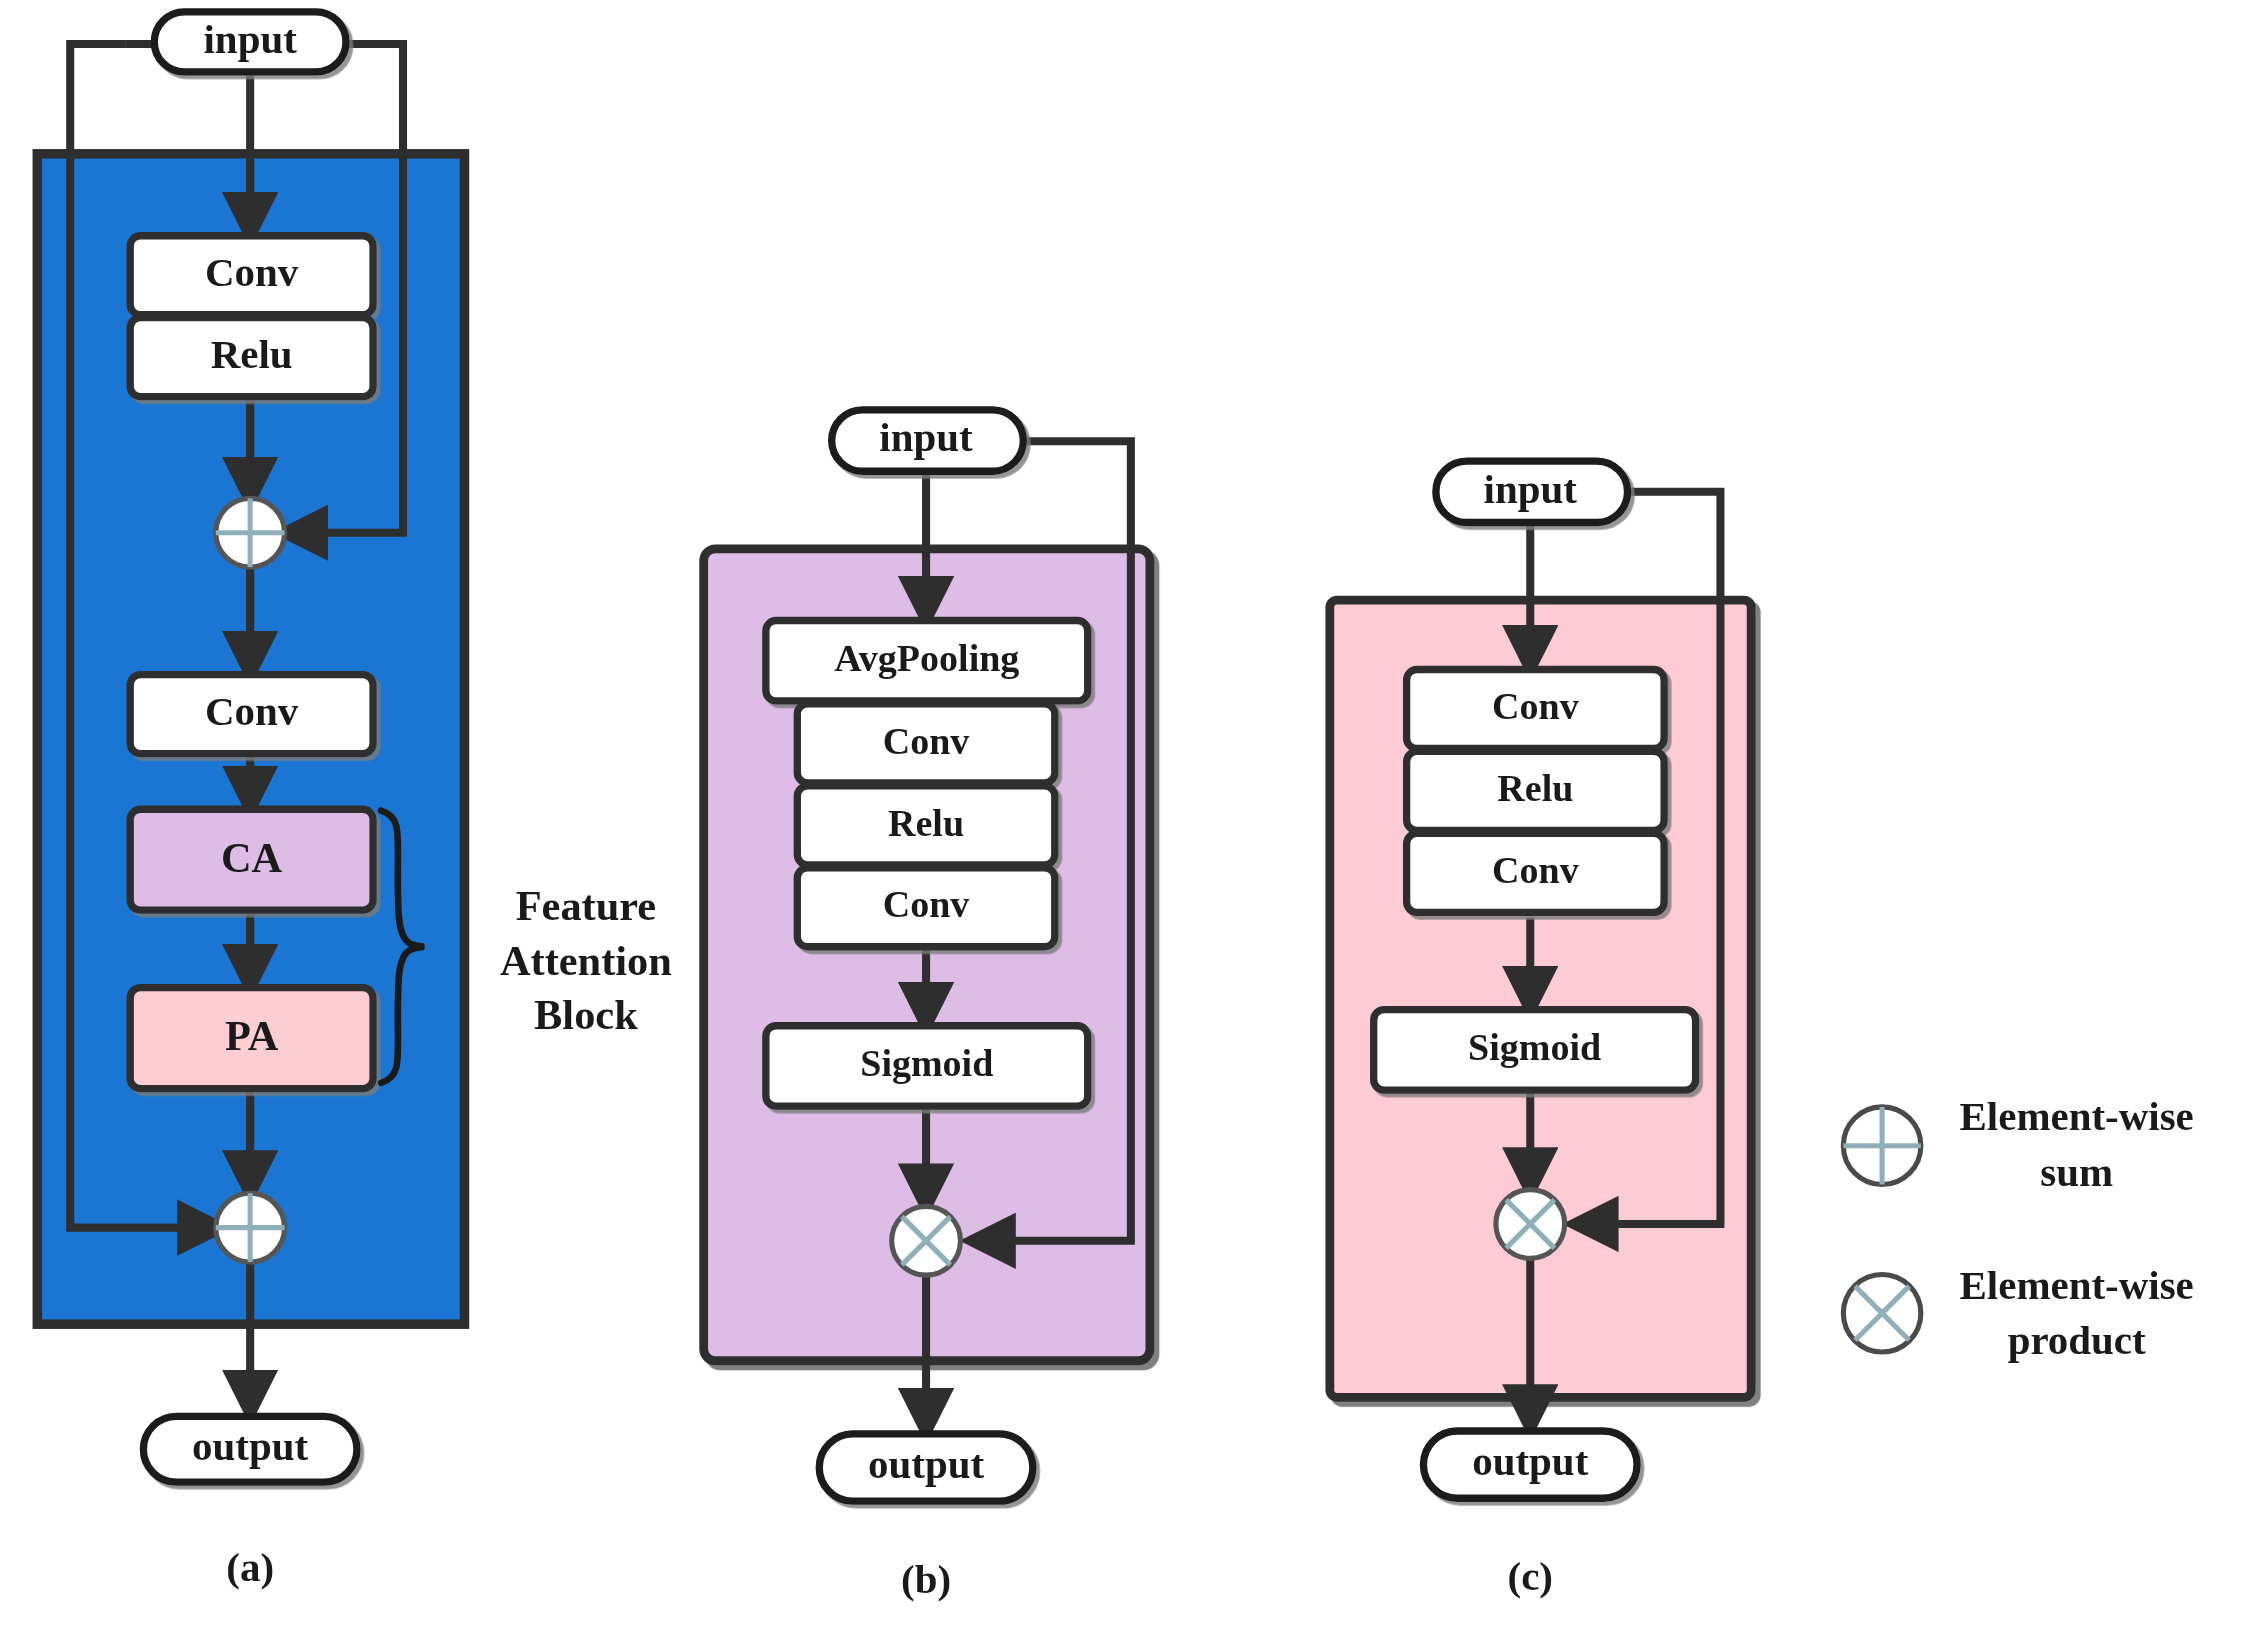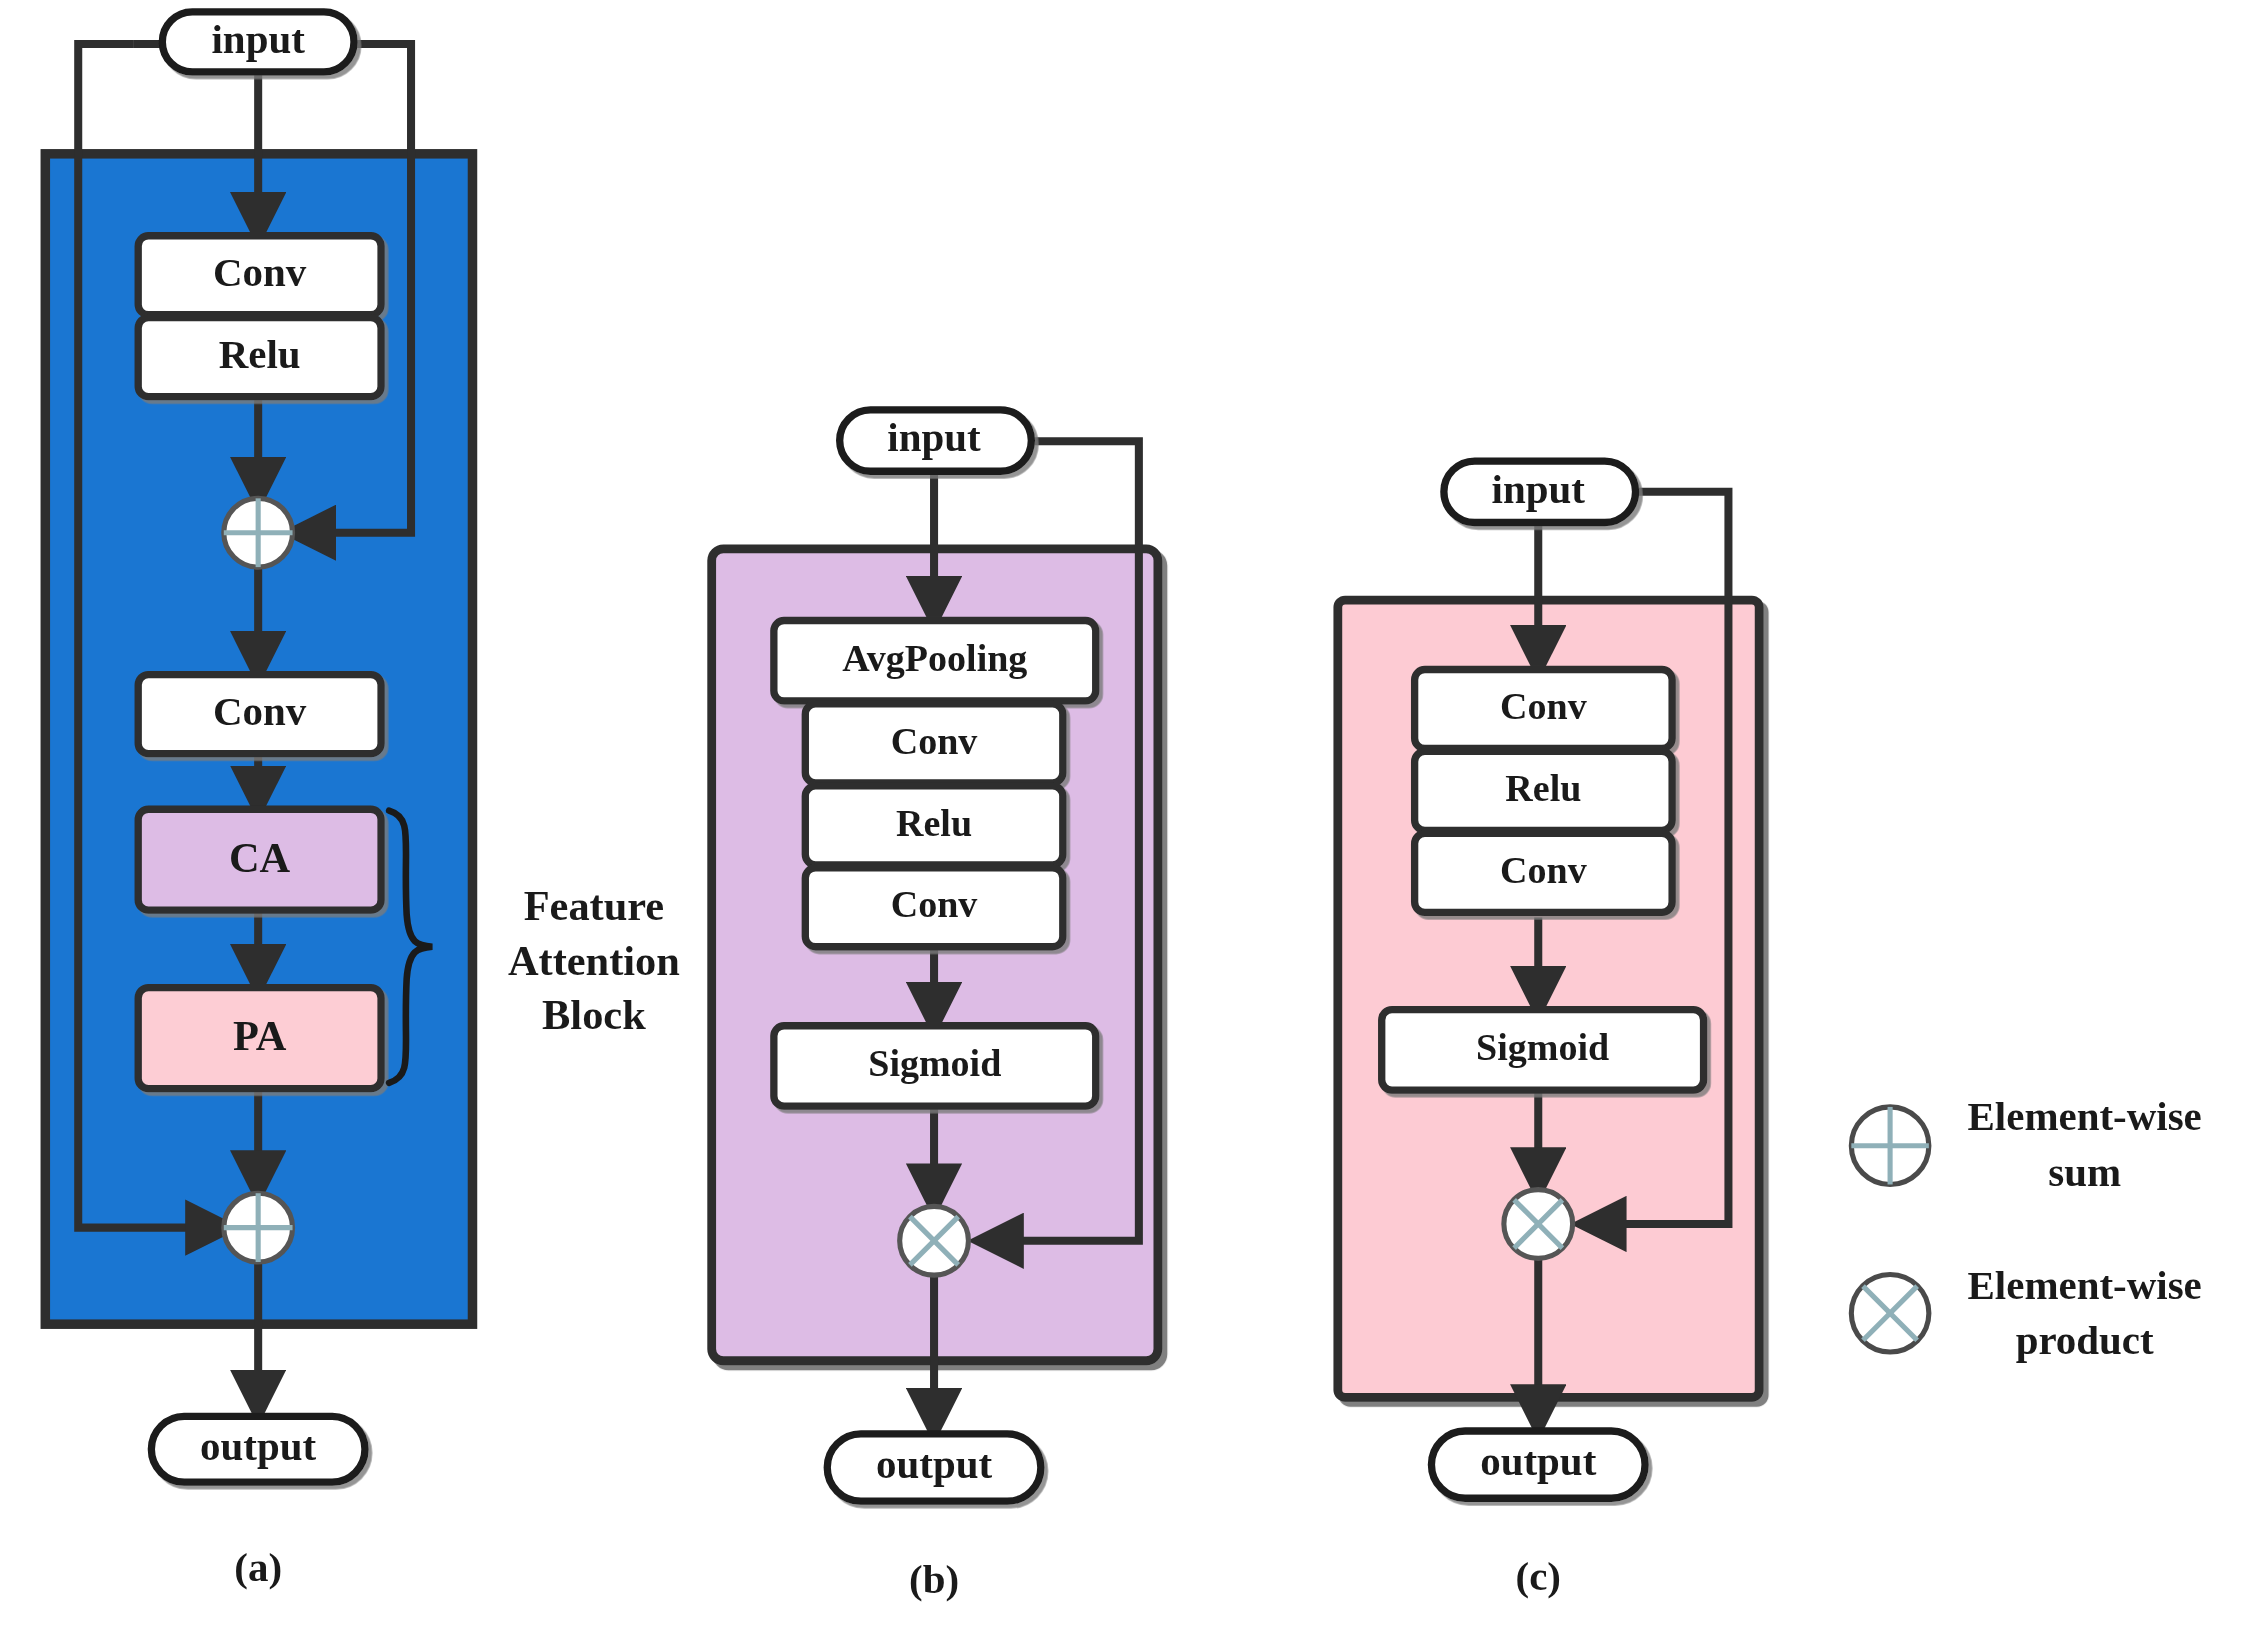--- a/index.html
+++ b/index.html
@@ -2,21 +2,21 @@
 <html style="font-size:11.7px"><head>
 <meta charset="utf-8">
 <style>
   html,body{margin:0;padding:0;background:#ffffff;}
   body{
     width:2261px;height:1636px;
     font-family:"Liberation Serif", serif;
     overflow:hidden;
     position:relative;
   }
-  #canvas{position:absolute;left:8px;top:0;width:1993px;height:1636px;}
+  #canvas{position:absolute;left:0;top:0;width:1993px;height:1636px;}
   svg.layer{position:absolute;left:0;top:0;width:2261px;height:1636px;}
 
   .nodeText{
     font-family:"Liberation Serif", serif;
     font-weight:700;
     fill:#1a1a1a;
     text-anchor:middle;
     dominant-baseline:middle;
   }
   .t-pill{font-size:56px;}

